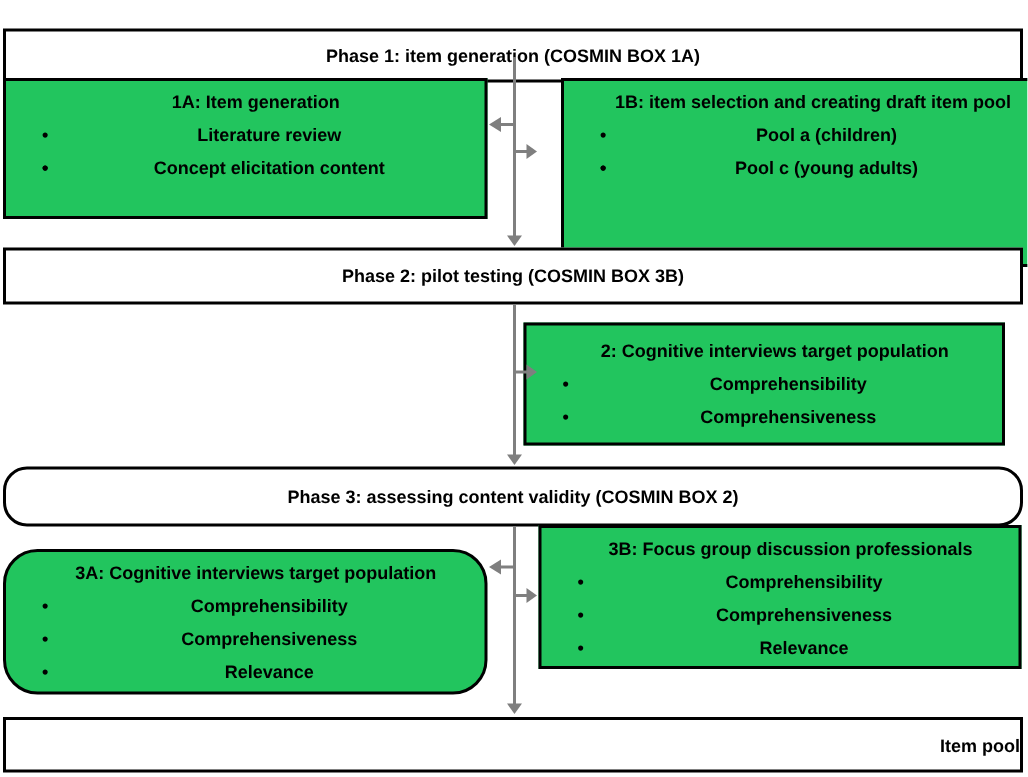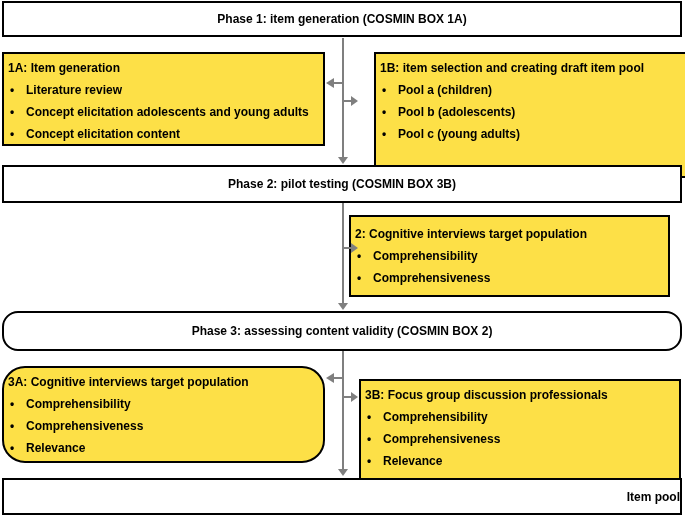--- a/index.html
+++ b/index.html
@@ -23,22 +23,23 @@
     background: #ffffff;
     display: flex;
     align-items: center;
     justify-content: center;
     text-align: center;
   }
   .sub-box {
     position: absolute;
     border: 2px solid #000000;
     box-sizing: border-box;
-    background: #fde047;
-    padding: 7px 8px 0 4px;
+    background: #22c55e;
+    padding: 7px 8px 0 22px;
+    text-align: center;
   }
   .sub-box.pad-more { padding-top: 10px; }
   .box-title { line-height: 15px; }
   .bullet-row {
     position: relative;
     padding-left: 18px;
     line-height: 15px;
     margin-top: 7px;
   }
   .dot {
@@ -51,49 +52,47 @@
     left: 0;
     top: 0;
     pointer-events: none;
   }
 </style>
 </head>
 <body>
 
 <div class="canvas">
 
-  <div class="phase-bar" style="top:1px; height:36px;text-align:center;">
+  <div class="phase-bar" style="top:19px; height:36px;text-align:center;">
     <span>Phase 1: item generation (COSMIN BOX 1A)</span>
   </div>
 
   <div class="sub-box" style="left:2px; top:52px; width:323px; height:94px;">
     <div class="box-title">1A: Item generation</div>
     <div class="bullet-row">
       <span class="dot">•</span>
       <span>Literature review</span>
     </div>
     <div class="bullet-row">
       <span class="dot">•</span>
-      <span>Concept elicitation adolescents and young adults</span>
     </div>
     <div class="bullet-row">
       <span class="dot">•</span>
       <span>Concept elicitation content</span>
     </div>
   </div>
 
   <div class="sub-box" style="left:374px; top:52px; width:322px; height:126px;">
     <div class="box-title">1B: item selection and creating draft item pool</div>
     <div class="bullet-row">
       <span class="dot">•</span>
       <span>Pool a (children)</span>
     </div>
     <div class="bullet-row">
       <span class="dot">•</span>
-      <span>Pool b (adolescents)</span>
     </div>
     <div class="bullet-row">
       <span class="dot">•</span>
       <span>Pool c (young adults)</span>
     </div>
   </div>
 
   <div class="phase-bar" style="top:165px; height:38px;">
     <span>Phase 2: pilot testing (COSMIN BOX 3B)</span>
   </div>
@@ -123,21 +122,21 @@
     <div class="bullet-row">
       <span class="dot">•</span>
       <span>Comprehensiveness</span>
     </div>
     <div class="bullet-row">
       <span class="dot">•</span>
       <span>Relevance</span>
     </div>
   </div>
 
-  <div class="sub-box" style="left:359px; top:379px; width:322px; height:115px;">
+  <div class="sub-box" style="left:359px; top:350px; width:322px; height:96px;">
     <div class="box-title">3B: Focus group discussion professionals</div>
     <div class="bullet-row">
       <span class="dot">•</span>
       <span>Comprehensibility</span>
     </div>
     <div class="bullet-row">
       <span class="dot">•</span>
       <span>Comprehensiveness</span>
     </div>
     <div class="bullet-row">

